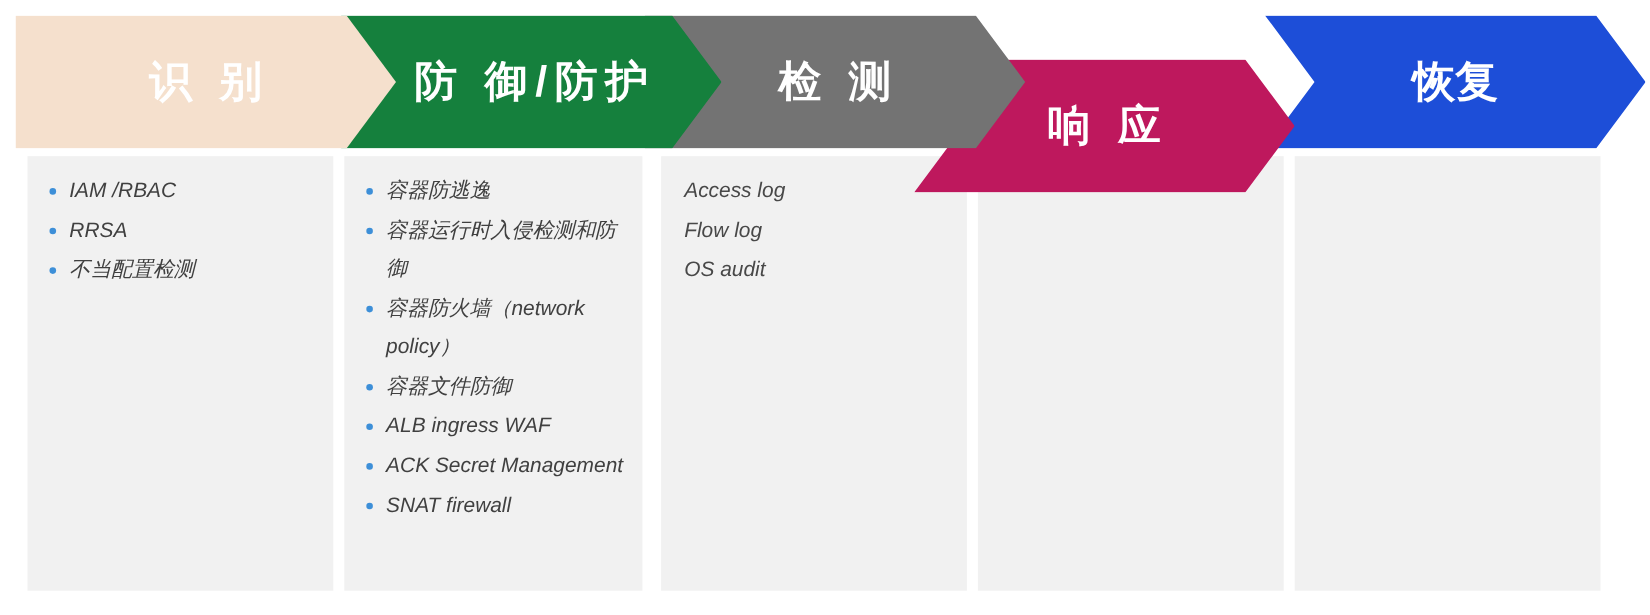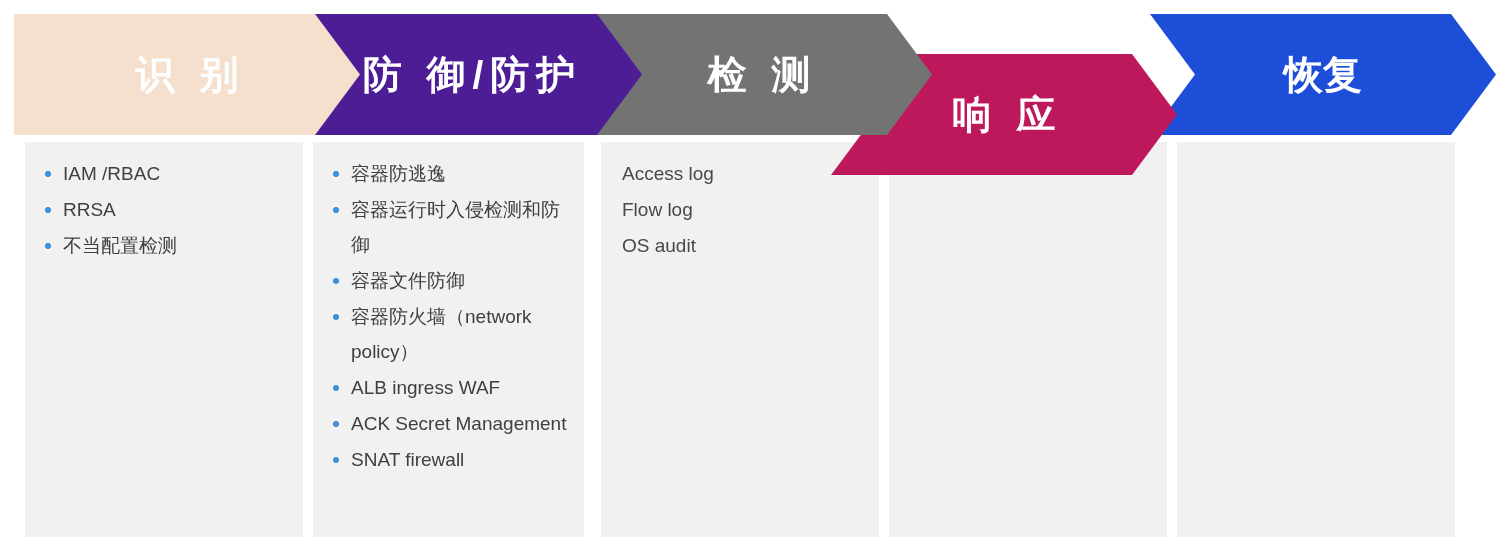--- a/index.html
+++ b/index.html
@@ -71,20 +71,21 @@
     width: 1500px;
     height: 395px;
   }
   .panel {
     position: absolute;
     top: 0;
     height: 395px;
     background: #f1f1f1;
     box-sizing: border-box;
     padding: 14px 10px 10px 10px;
+    font-style: italic;
   }
   .panel-list {
     list-style: none;
     margin: 0;
     padding: 0;
   }
   .panel-list li {
     position: relative;
     color: #404040;
     font-size: 19px;
@@ -112,21 +113,21 @@
 </style>
 </head>
 <body>
 
 <div id="diagram">
 
   <div class="chevron-band">
       <div class="chevron chev-first" style="left: 14px; width: 346px; background: rgb(245, 224, 205); z-index: 10;">
         <div class="chevron-label">识 别</div>
       </div>
-      <div class="chevron chev-mid" style="left: 296px; width: 346px; background: #4c1d95; z-index: 9;">
+      <div class="chevron chev-mid" style="left: 310px; width: 346px; background: #15803d; z-index: 9;">
         <div class="chevron-label">防 御/防护</div>
       </div>
       <div class="chevron chev-mid" style="left: 586px; width: 346px; background: #737373; z-index: 8;">
         <div class="chevron-label">检 测</div>
       </div>
       <div class="chevron chev-mid" style="left: 831px; width: 346px; background: #be185d; z-index: 7; margin-top: 40px;">
         <div class="chevron-label">响 应</div>
       </div>
       <div class="chevron chev-mid no-space" style="left: 1150px; width: 346px; background: #1d4ed8; z-index: 6;">
         <div class="chevron-label">恢复</div>
@@ -138,22 +139,22 @@
         <ul class="panel-list bulleted">
           <li>IAM /RBAC</li>
           <li>RRSA</li>
           <li>不当配置检测</li>
         </ul>
       </div>
       <div class="panel" style="left: 313px; width: 271px;">
         <ul class="panel-list bulleted">
           <li>容器防逃逸</li>
           <li>容器运行时入侵检测和防御</li>
+          <li>容器防火墙（network policy）</li>
           <li>容器文件防御</li>
-          <li>容器防火墙（network policy）</li>
           <li>ALB ingress WAF</li>
           <li>ACK Secret Management</li>
           <li>SNAT firewall</li>
         </ul>
       </div>
       <div class="panel" style="left: 601px; width: 278px;">
         <ul class="panel-list plain">
           <li>Access log</li>
           <li>Flow log</li>
           <li>OS audit</li>

